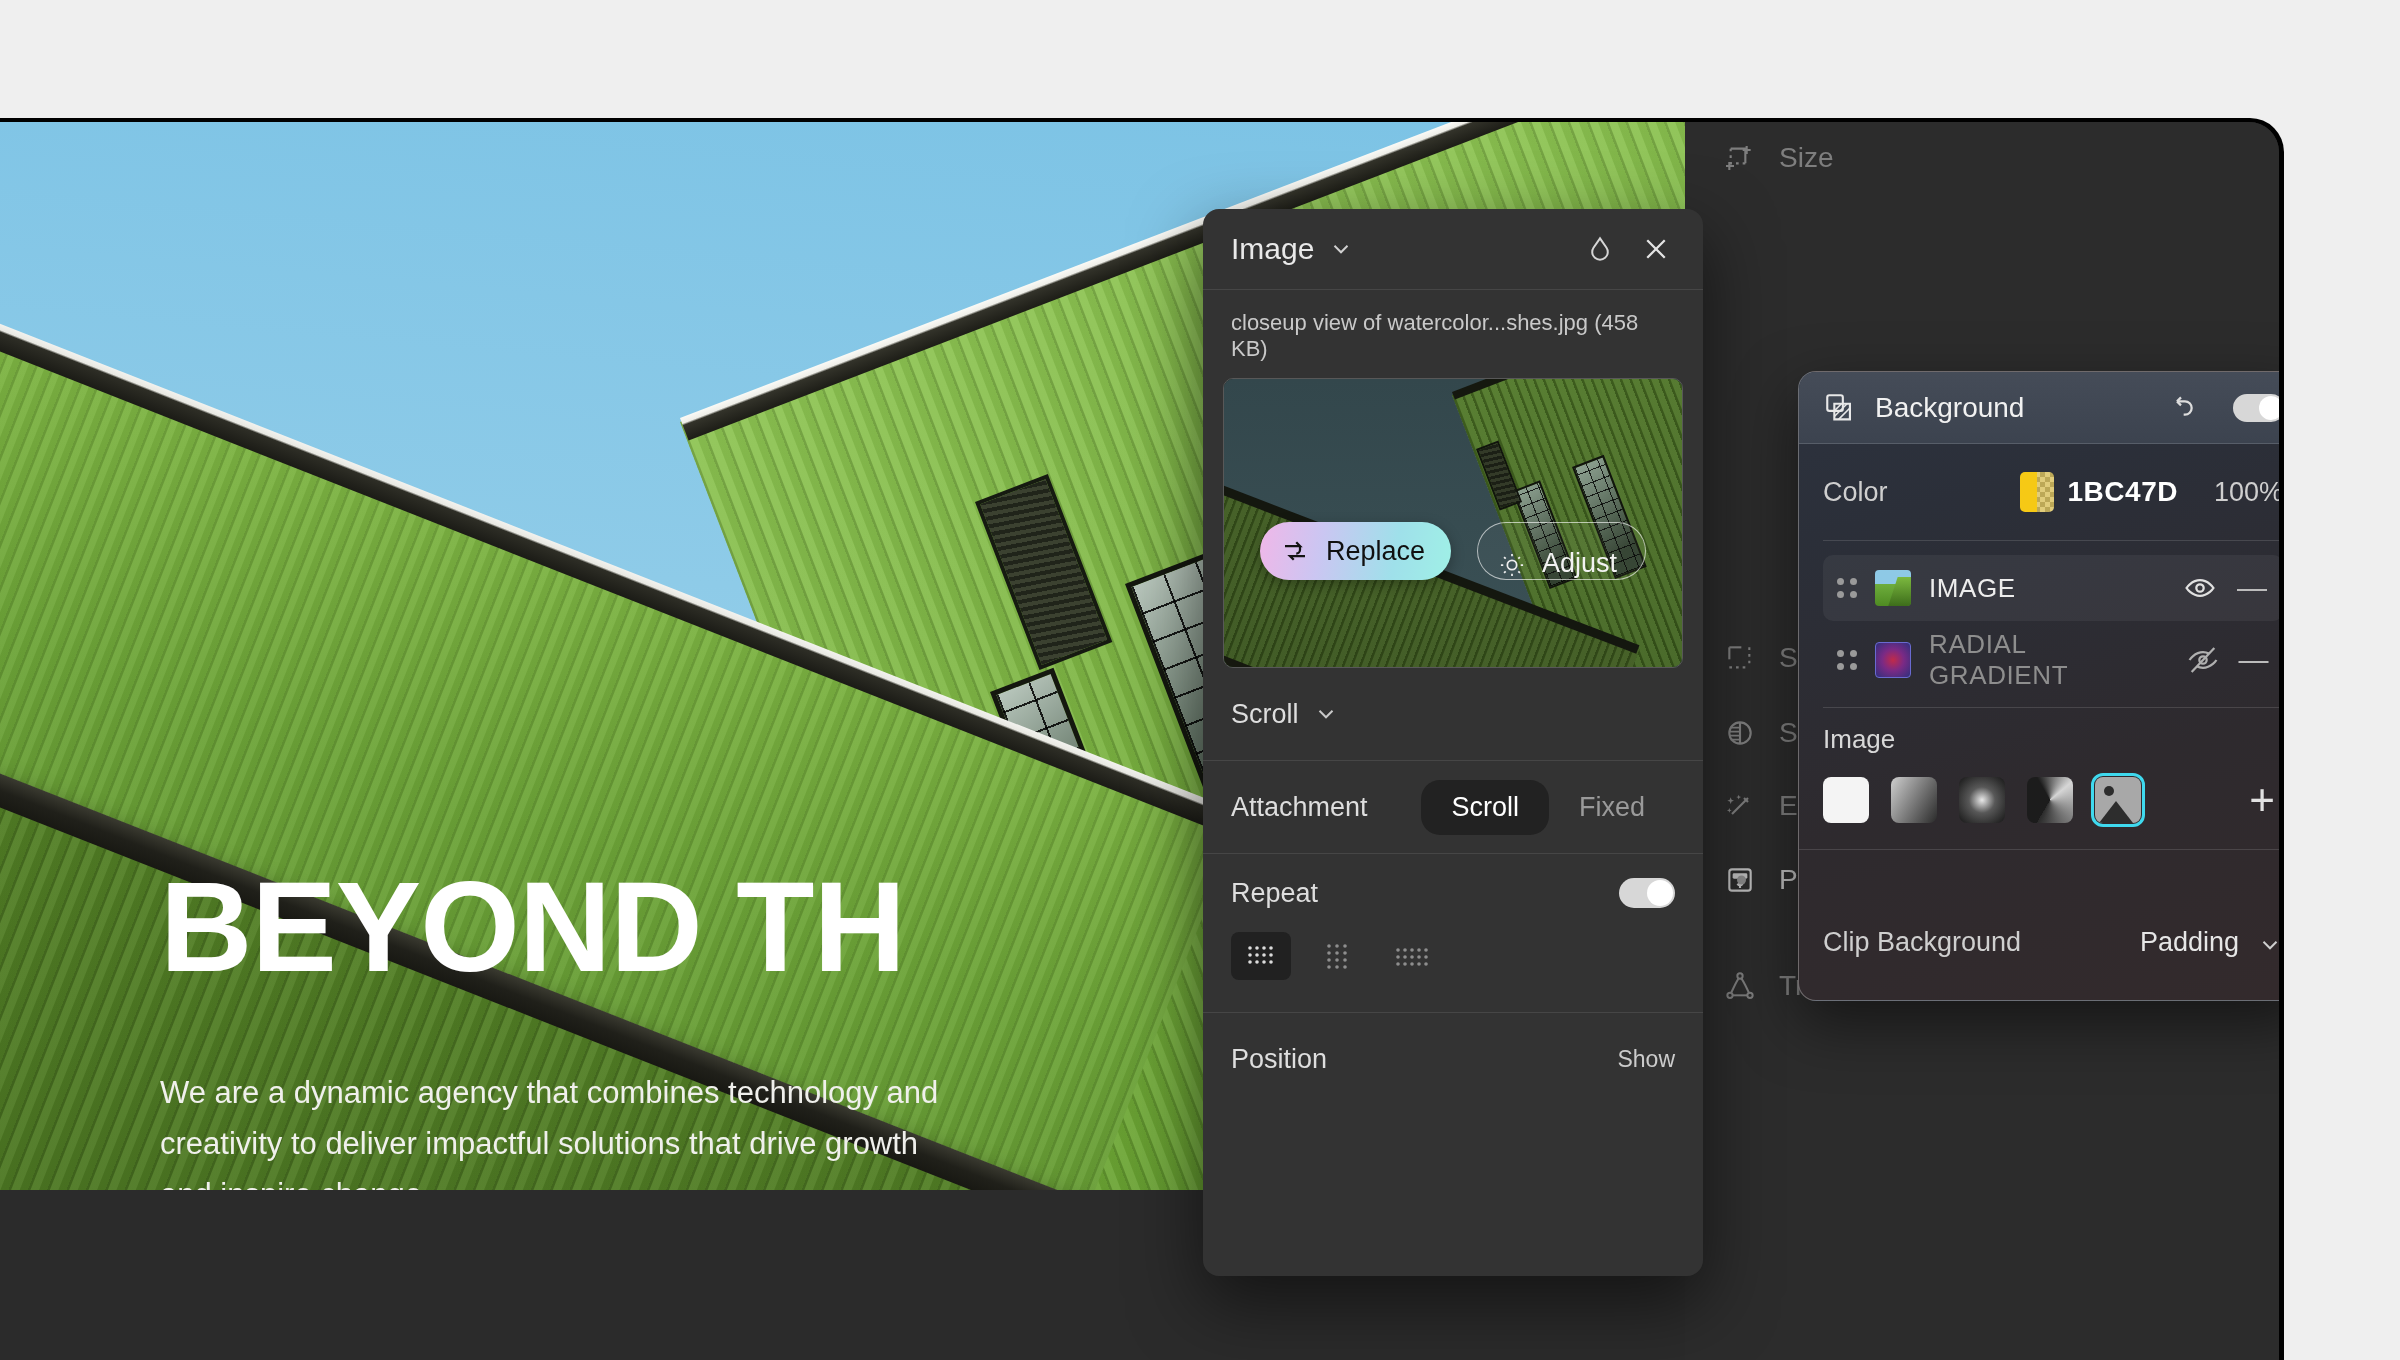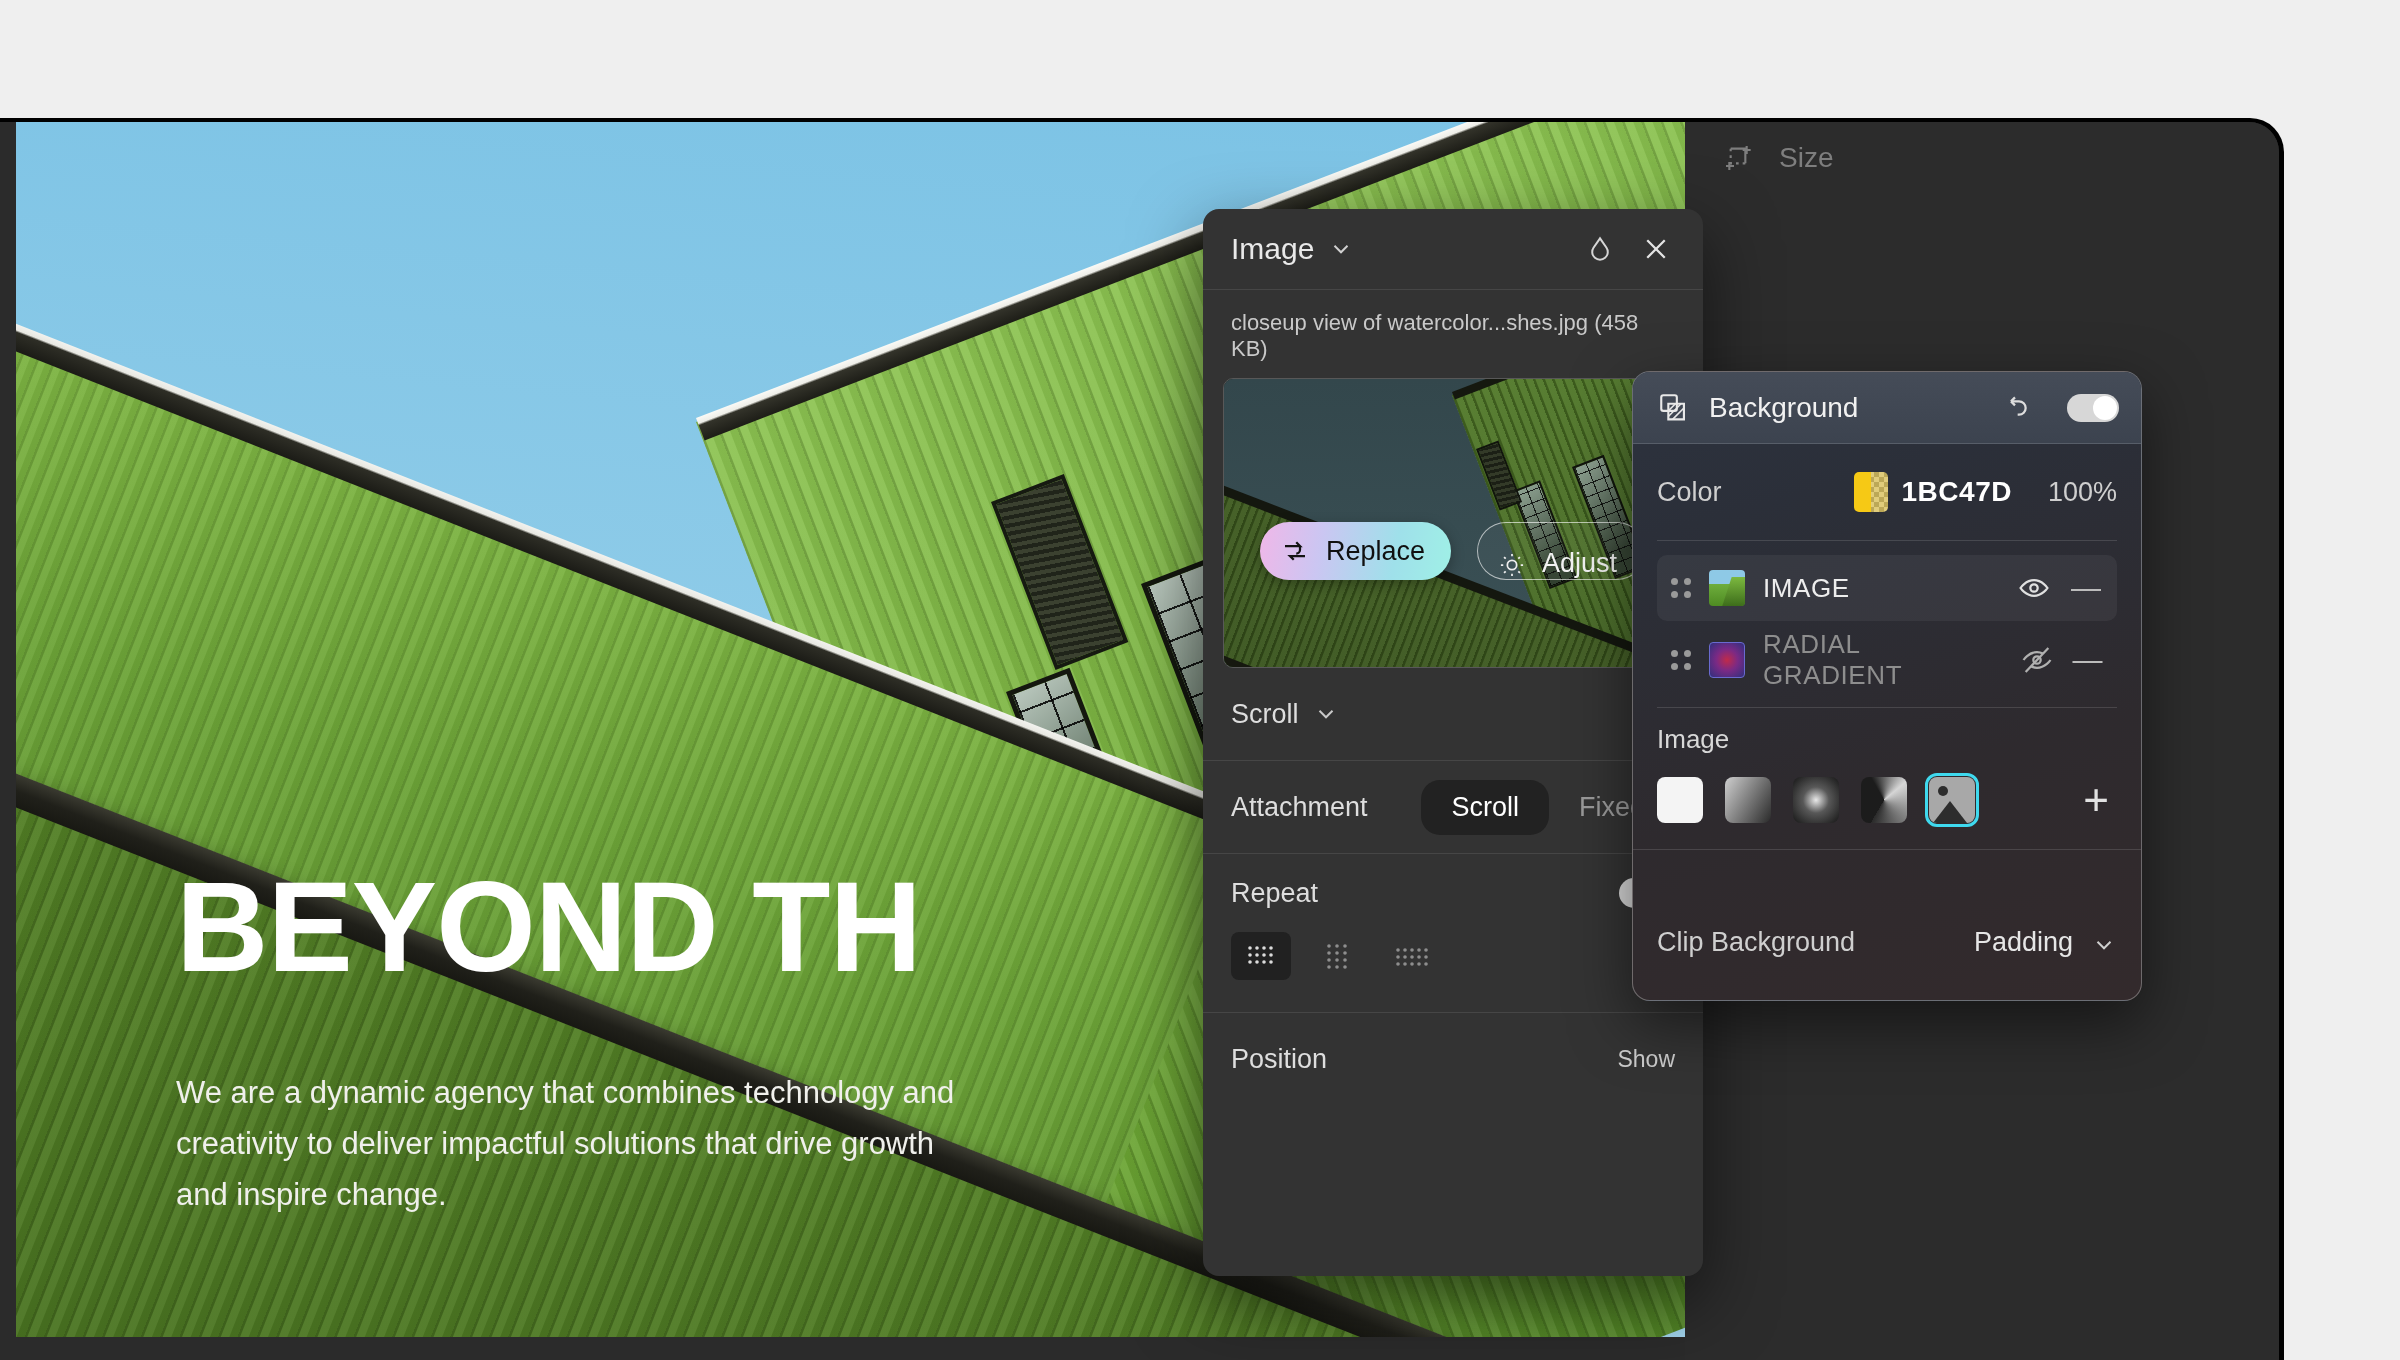--- a/index.html
+++ b/index.html
@@ -23,22 +23,22 @@
     position: absolute;
     left: 0; top: 4px; right: 5px; bottom: 0;
     background: #2b2b2b;
     border-radius: 0 30px 0 0;
     overflow: hidden;
   }
 
   
   #canvas {
     position: absolute;
-    left: 16px; top: 0;
-    width: 1685px; height: 1215px;
+    left: 0; top: 0;
+    width: 1685px; height: 1068px;
     overflow: hidden;
     background: #7dc4e4;
     padding-left: 43px;
   }
   .hero-photo { position: absolute; inset: 0; overflow: hidden; }
 
   
   .sky {
     position: absolute; inset: 0;
     background: linear-gradient(185deg, #7cc3e5 0%, #8ecbe8 45%, #a7d7ee 100%);
@@ -309,21 +309,21 @@
     width: 60px; height: 48px; border-radius: 8px;
     display: flex; align-items: center; justify-content: center;
   }
   .rep-btn.on { background: #212121; }
 
   .ip-show { color: #cccccc; font-size: 23px; }
 
   
   #bg-panel {
     position: absolute;
-    left: 1632px; top: 249px;
+    left: 1798px; top: 249px;
     width: 510px; height: 630px;
     border-radius: 18px;
     background: linear-gradient(165deg, #2d333f 0%, #2b2f39 22%, #2e2a2e 62%, #332a2c 100%);
     border: 1px solid rgba(255,255,255,.30);
     box-shadow: 0 22px 60px rgba(0,0,0,.5);
     z-index: 30;
     overflow: hidden;
   }
   .bg-head {
     height: 72px; display: flex; align-items: center; gap: 18px;

